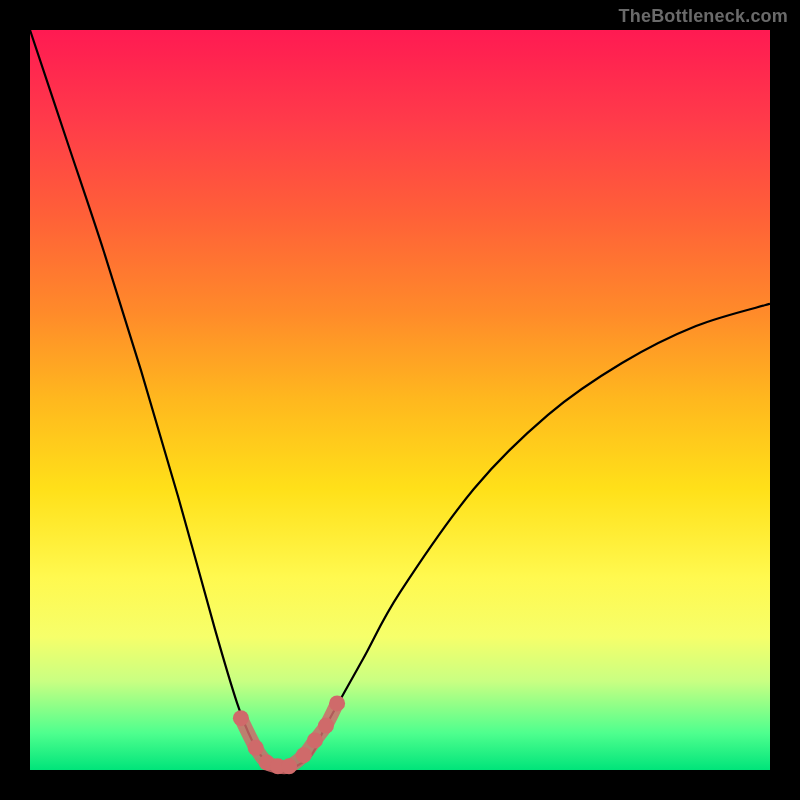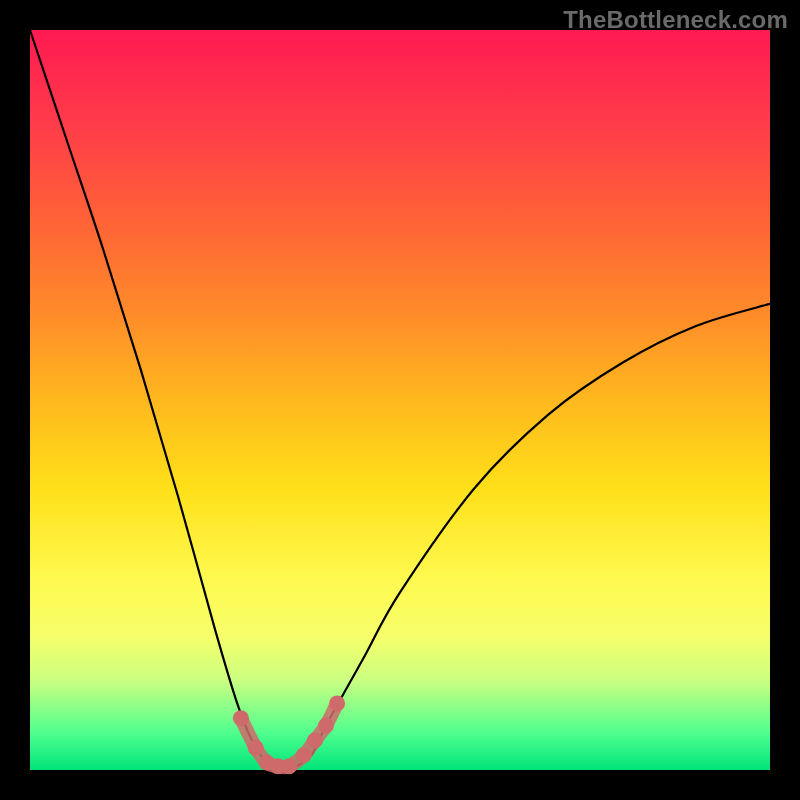--- a/index.html
+++ b/index.html
@@ -27,21 +27,21 @@
       #f6ff6a 82%,
       #c9ff82 88%,
       #4fff8e 95%,
       #00e47a 100%);
   }
   .watermark {
     position: absolute;
     top: 6px;
     right: 12px;
     font-family: Arial, Helvetica, sans-serif;
-    font-size: 24px;
+    font-size: 18px;
     font-weight: 600;
     color: #6a6a6a;
     letter-spacing: 0.2px;
     user-select: none;
   }
   svg.curve {
     position: absolute;
     left: 0;
     top: 0;
     width: 740px;

